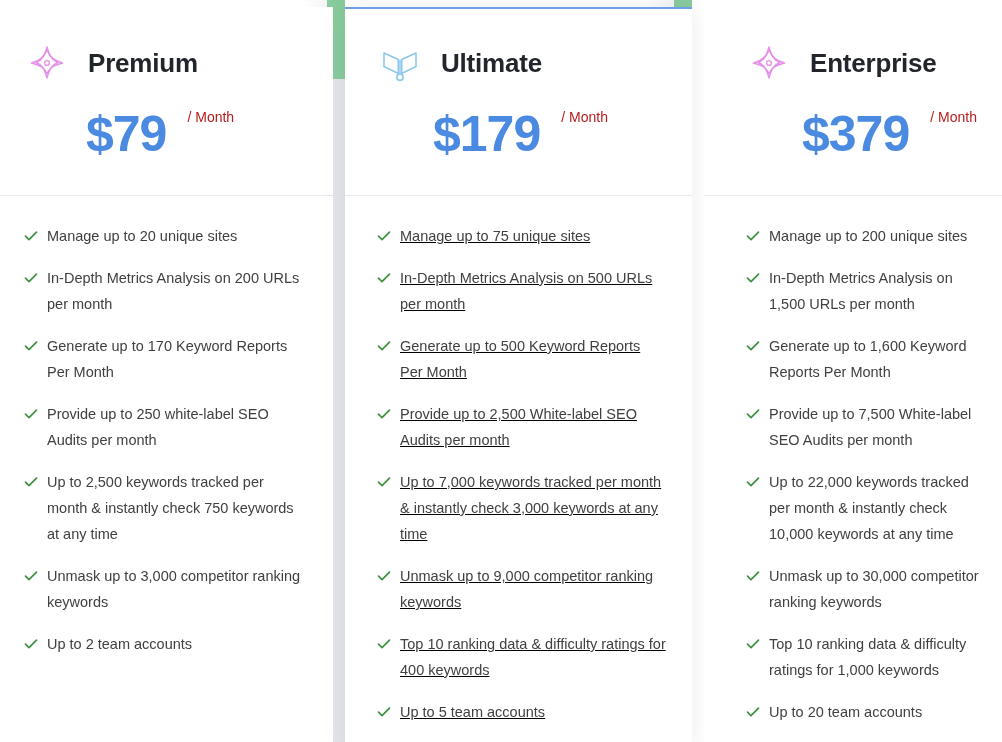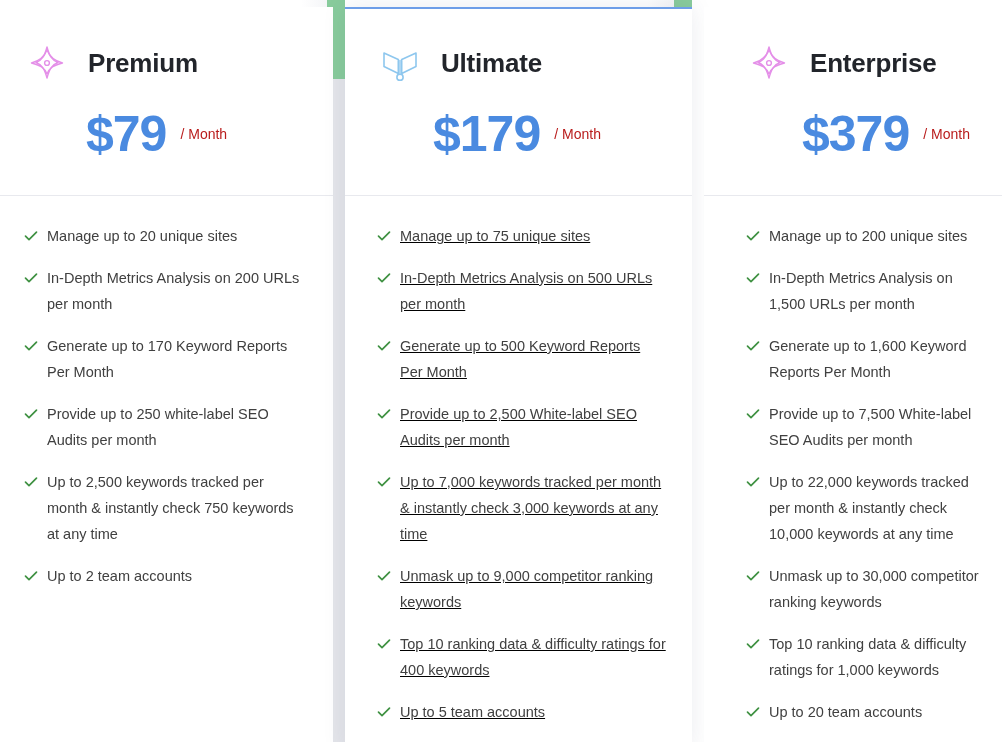--- a/index.html
+++ b/index.html
@@ -111,22 +111,22 @@
     font-size: 26px;
     font-weight: bold;
     color: #22252b;
     letter-spacing: -0.2px;
     line-height: 1;
     white-space: nowrap;
   }
 
   .price-row {
     display: flex;
-    align-items: center;
-    gap: 14px;
+    align-items: flex-start;
+    gap: 21px;
     margin-top: 20px;
     padding-left: 62px;
   }
   .plan-col.ultimate   .price-row { padding-left: 56px; }
   .plan-col.enterprise .price-row { padding-left: 56px; }
 
   .price-amount {
     font-size: 50px;
     font-weight: bold;
     color: #4a8ae0;
@@ -223,20 +223,26 @@
           <svg class="check-icon" viewBox="0 0 14 14">
               <path d="M1.5 7.2 L5 10.6 L12.5 3.1" fill="none" stroke="#3f9142" stroke-width="1.7" stroke-linecap="round" stroke-linejoin="round"></path>
             </svg>
           <span class="feature-text">Provide up to 250 white-label SEO Audits per month</span>
         </li>
         <li class="feature-item">
           <svg class="check-icon" viewBox="0 0 14 14">
               <path d="M1.5 7.2 L5 10.6 L12.5 3.1" fill="none" stroke="#3f9142" stroke-width="1.7" stroke-linecap="round" stroke-linejoin="round"></path>
             </svg>
           <span class="feature-text">Up to 2,500 keywords tracked per month &amp; instantly check 750 keywords at any time</span>
+        </li>
+        <li class="feature-item">
+          <svg class="check-icon" viewBox="0 0 14 14">
+              <path d="M1.5 7.2 L5 10.6 L12.5 3.1" fill="none" stroke="#3f9142" stroke-width="1.7" stroke-linecap="round" stroke-linejoin="round"></path>
+            </svg>
+          <span class="feature-text">Unmask up to 3,000 competitor ranking keywords</span>
         </li>
         <li class="feature-item">
           <svg class="check-icon" viewBox="0 0 14 14">
               <path d="M1.5 7.2 L5 10.6 L12.5 3.1" fill="none" stroke="#3f9142" stroke-width="1.7" stroke-linecap="round" stroke-linejoin="round"></path>
             </svg>
           <span class="feature-text">Up to 2 team accounts</span>
         </li>
       </ul>
     </div>
 

